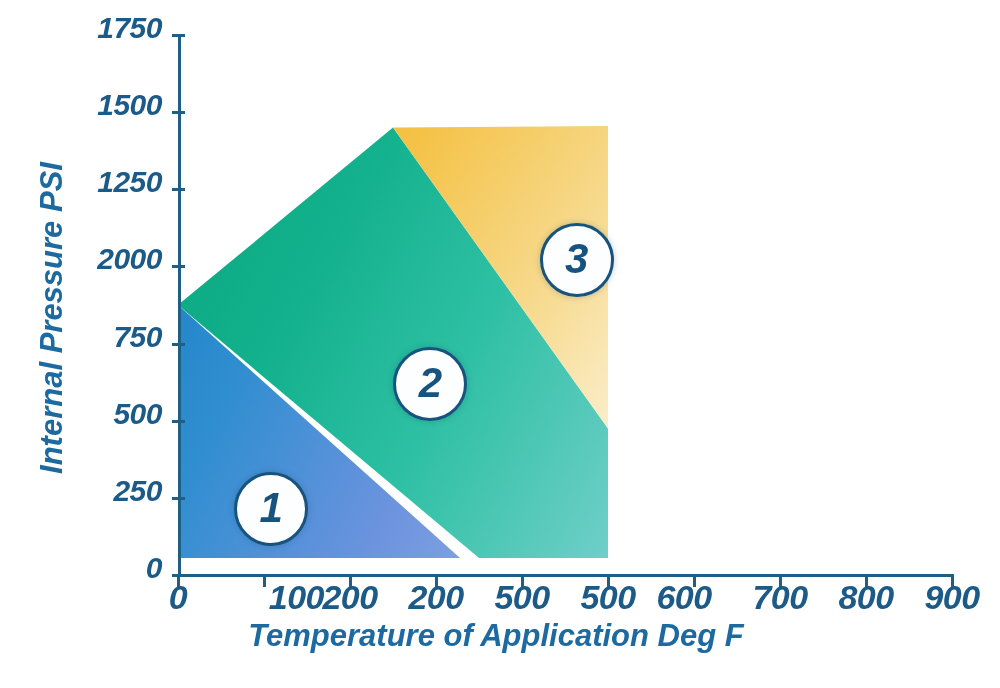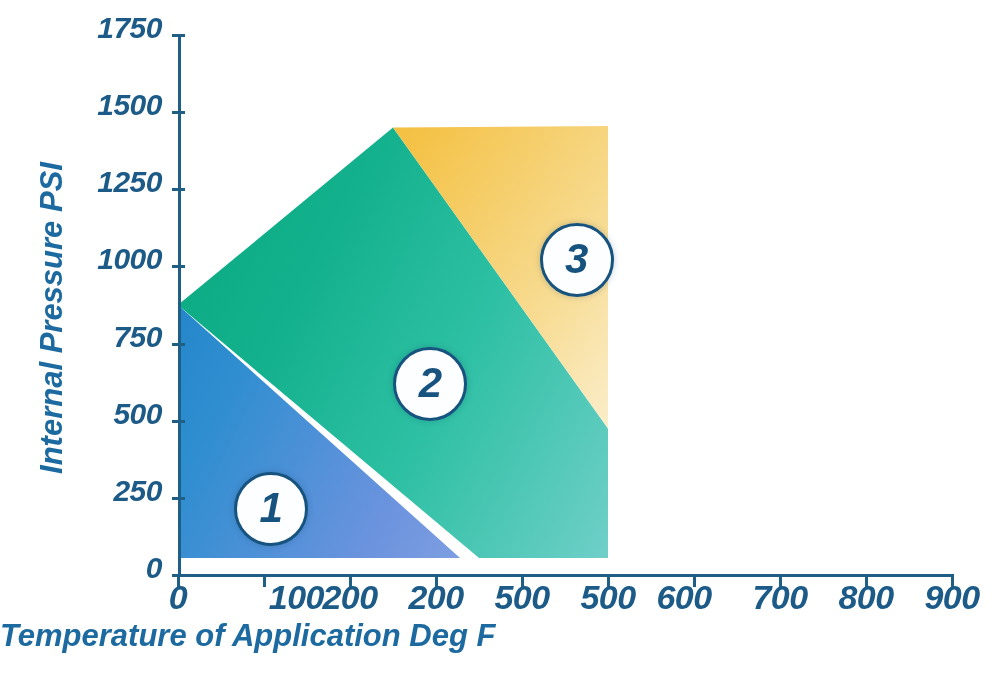--- a/index.html
+++ b/index.html
@@ -69,21 +69,21 @@
     letter-spacing:0px;
   }
   #y-axis-title{
     left:-108px; top:300px;
     width:320px;
     transform:rotate(-90deg);
     transform-origin:center center;
     text-align:center;
   }
   #x-axis-title{
-    left:0; top:618px; width:992px; 
+    left:0; top:618px; width:992px; text-align:center;
   }
 
   
   .marker{
     position:absolute;
     width:68px;height:68px;
     border-radius:50%;
     background:#fdfeff;
     border:3px solid #17537f;
     box-shadow:0 0 6px rgba(20,60,100,.25);
@@ -116,21 +116,21 @@
   <div id="y-ticks">
       <div class="tick tick-y" style="top: 574px;"></div>
       <div class="tlabel tlabel-y" style="top: 551px;">0</div>
       <div class="tick tick-y" style="top: 496.857px;"></div>
       <div class="tlabel tlabel-y" style="top: 473.857px;">250</div>
       <div class="tick tick-y" style="top: 419.714px;"></div>
       <div class="tlabel tlabel-y" style="top: 396.714px;">500</div>
       <div class="tick tick-y" style="top: 342.571px;"></div>
       <div class="tlabel tlabel-y" style="top: 319.571px;">750</div>
       <div class="tick tick-y" style="top: 265.429px;"></div>
-      <div class="tlabel tlabel-y" style="top: 242.429px;">1000</div>
+      <div class="tlabel tlabel-y" style="top: 242.429px;">2000</div>
       <div class="tick tick-y" style="top: 188.286px;"></div>
       <div class="tlabel tlabel-y" style="top: 165.286px;">1250</div>
       <div class="tick tick-y" style="top: 111.143px;"></div>
       <div class="tlabel tlabel-y" style="top: 88.1429px;">1500</div>
       <div class="tick tick-y" style="top: 34px;"></div>
       <div class="tlabel tlabel-y" style="top: 11px;">1750</div>
     </div>
   <div id="x-ticks">
       <div class="tick tick-x" style="left: 177px;"></div>
       <div class="tlabel tlabel-x" style="left: 118px; width: 120px; top: 578px;">0</div>

